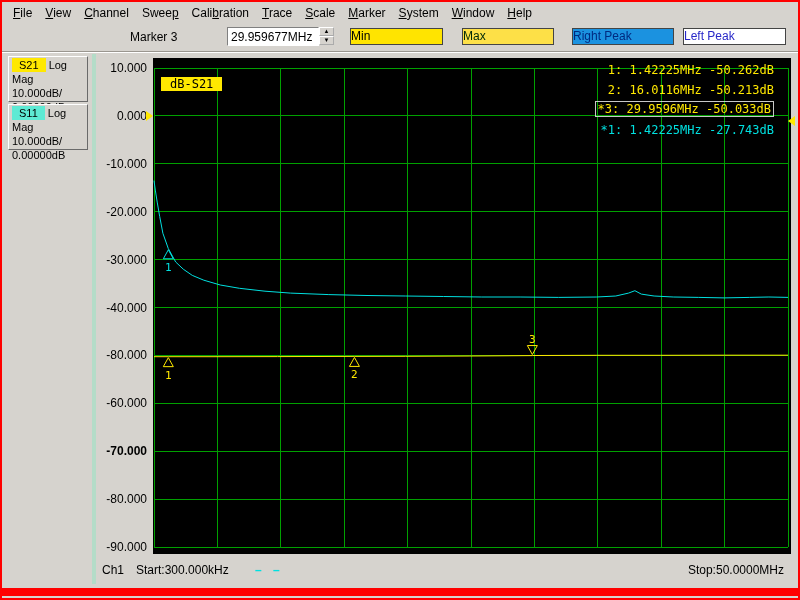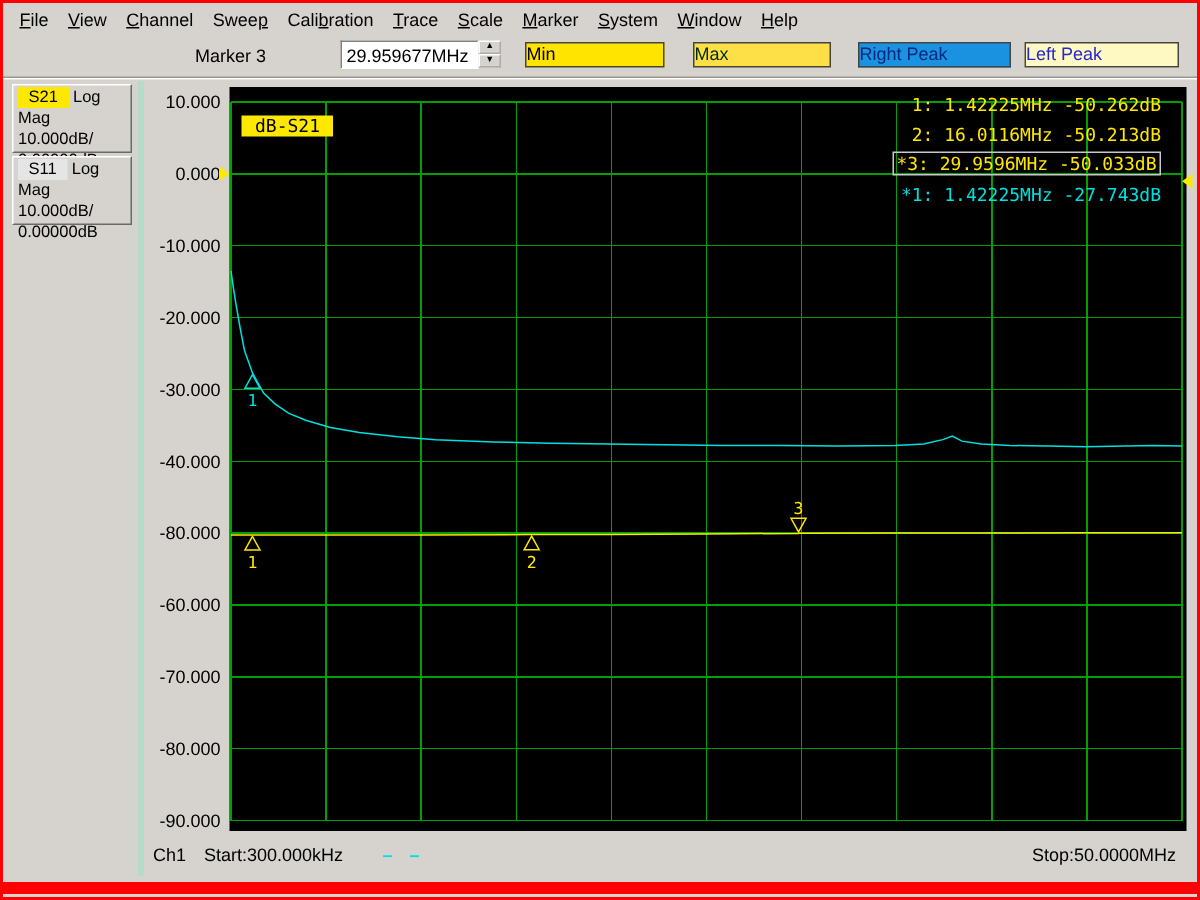--- a/index.html
+++ b/index.html
@@ -60,49 +60,49 @@
     <span class="tlabel">Marker 3</span>
     <input class="marker-input" value="29.959677MHz" style="">
     <div class="spinner">
       <div class="spin-btn">▲</div>
       <div class="spin-btn">▼</div>
     </div>
     <div id="tb-buttons">
         <div class="tb-btn" style="left: 348px; width: 93px; background: rgb(255, 228, 0); color: rgb(0, 0, 0);">Min</div>
         <div class="tb-btn" style="left: 460px; width: 92px; background: #fde047; color: rgb(0, 42, 10);">Max</div>
         <div class="tb-btn" style="left: 570px; width: 102px; background: rgb(27, 146, 224); color: rgb(0, 42, 128);">Right Peak</div>
-        <div class="tb-btn" style="left: 681px; width: 103px; background: #fef9c3; color: rgb(40, 40, 200);">Left Peak</div>
+        <div class="tb-btn" style="left: 681px; width: 103px; background: #ffffff; color: rgb(40, 40, 200);">Left Peak</div>
       </div>
   </div>
   <div class="tb-sep"></div>
 
   <div id="sidebar-boxes">
       <div class="trace-box" style="top: 54px;">
         <div><span class="chip" style="background:#ffe800">S21</span> Log Mag</div>
         <div>10.000dB/</div>
         <div>0.00000dB</div>
       </div>
       <div class="trace-box" style="top: 102px;">
-        <div><span class="chip" style="background:#e5e5e5">S11</span> Log Mag</div>
+        <div><span class="chip" style="background:#5eead4">S11</span> Log Mag</div>
         <div>10.000dB/</div>
         <div>0.00000dB</div>
       </div>
     </div>
   <div class="splitter"></div>
 
   <div id="ylabels">
       <div class="ylabel" style="top: 59px;">10.000</div>
       <div class="ylabel" style="top: 106.9px;">0.000</div>
       <div class="ylabel" style="top: 154.8px;">-10.000</div>
       <div class="ylabel" style="top: 202.7px;">-20.000</div>
       <div class="ylabel" style="top: 250.6px;">-30.000</div>
       <div class="ylabel" style="top: 298.5px;">-40.000</div>
       <div class="ylabel" style="top: 346.4px;">-80.000</div>
       <div class="ylabel" style="top: 394.3px;">-60.000</div>
-      <div class="ylabel" style="top: 442.2px;">-70.000</div>
+      <div class="ylabel" style="top: 442.2px; font-weight: bold;">-70.000</div>
       <div class="ylabel" style="top: 490.1px;">-80.000</div>
       <div class="ylabel" style="top: 538px;">-90.000</div>
     </div>
 
   <div class="plot-panel">
     <svg class="plot-svg" id="plot-svg" xmlns="http://www.w3.org/2000/svg">
         <g stroke="#00a000" stroke-width="1" shape-rendering="crispEdges">
           <line x1="1" y1="10" x2="1" y2="489"></line>
           <line x1="64.4" y1="10" x2="64.4" y2="489"></line>
           <line x1="127.8" y1="10" x2="127.8" y2="489"></line>

